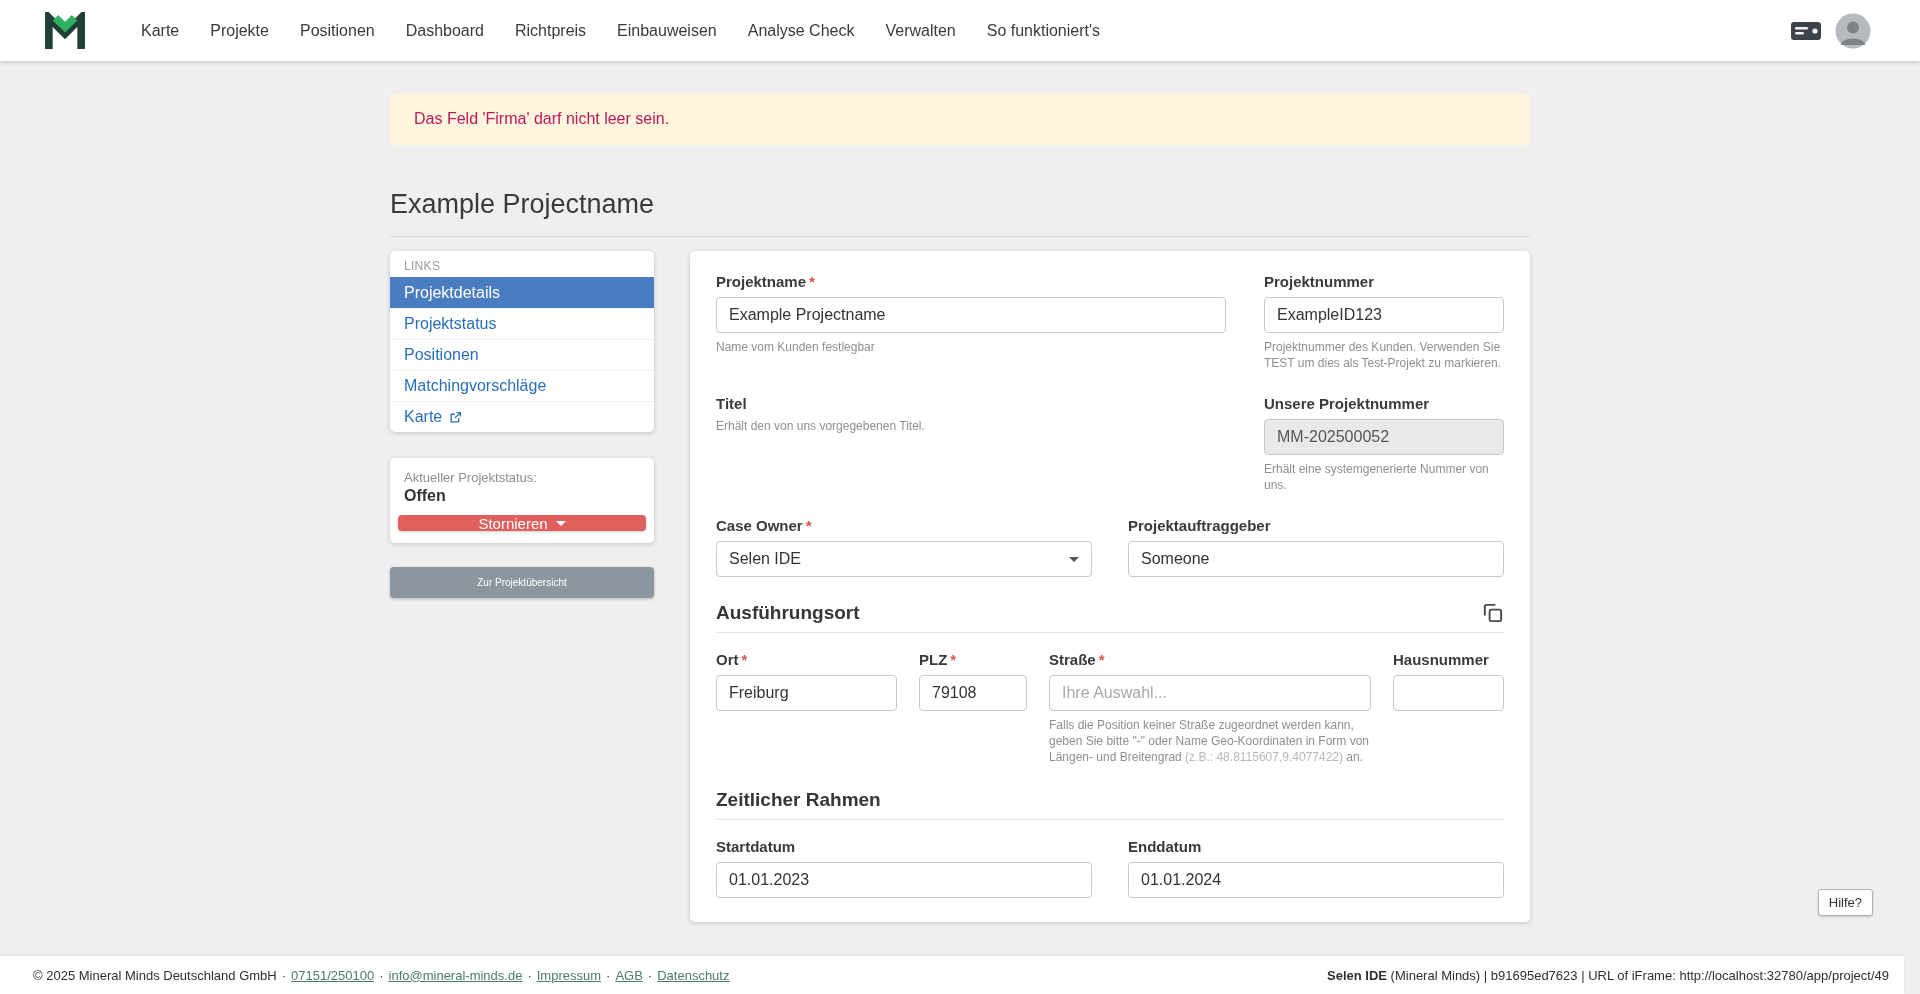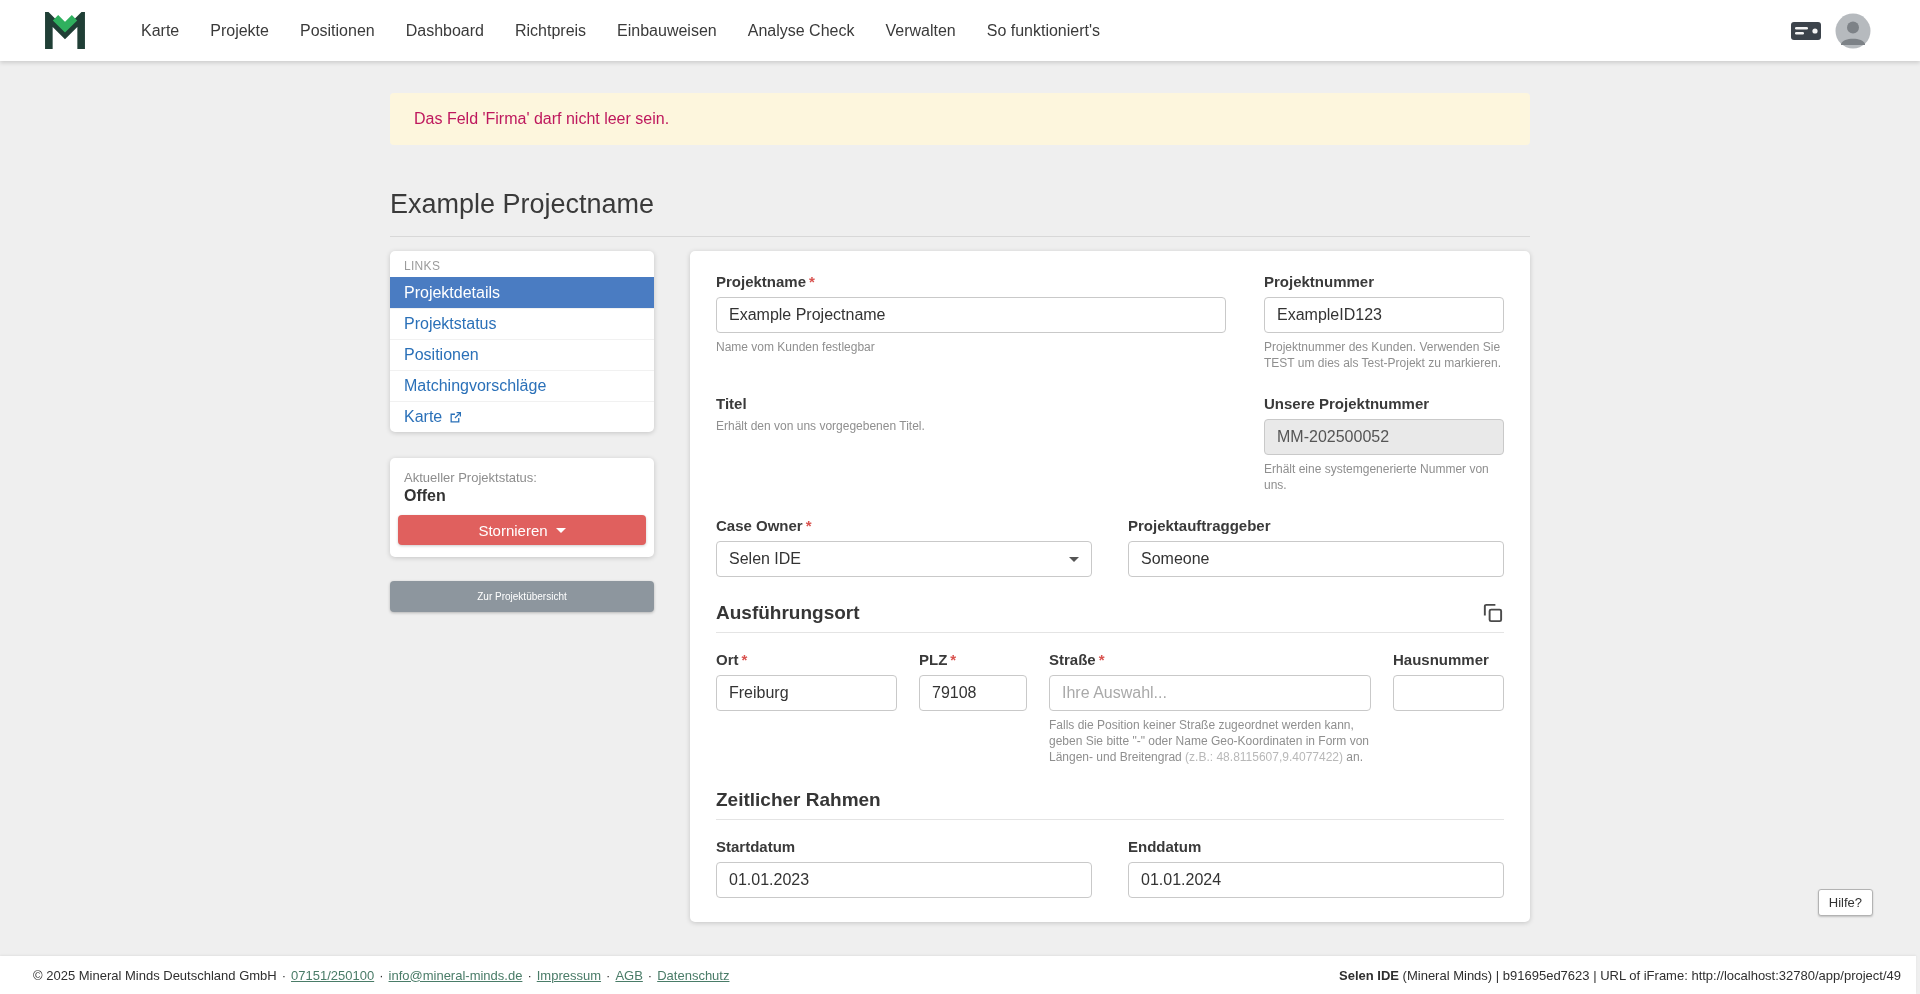--- a/index.html
+++ b/index.html
@@ -26,21 +26,21 @@
 
   
   .side{width:264px;flex:0 0 264px;}
   .nav-card{overflow:hidden;}
   .links-header{font-size:12px;color:#9b9b9b;padding:8px 14px 4px;letter-spacing:.3px;}
   .side-item{padding:6px 14px;font-size:16px;color:#2a70b8;cursor:pointer;border-top:1px solid #f1f1f1;display:flex;align-items:center;gap:7px;}
   .side-item.active{background:#4a7cc2;color:#fff;border-top-color:#4a7cc2;}
   .status-card{margin-top:26px;padding:12px 8px 12px;}
   .status-label{font-size:13px;color:#8d8d8d;padding:0 6px;}
   .status-value{font-size:16px;font-weight:bold;color:#333;padding:2px 6px 0;}
-  .btn-danger{margin-top:10px;width:100%;height:30px;background:#e0605e;border:none;border-radius:4px;color:#fff;font-size:15px;cursor:pointer;display:flex;align-items:center;justify-content:center;gap:8px;box-shadow:0 1px 3px rgba(0,0,0,.2);font-family:inherit;}
+  .btn-danger{margin-top:10px;width:100%;height:16px;background:#e0605e;border:none;border-radius:4px;color:#fff;font-size:15px;cursor:pointer;display:flex;align-items:center;justify-content:center;gap:8px;box-shadow:0 1px 3px rgba(0,0,0,.2);font-family:inherit;}
   .btn-gray{margin-top:24px;width:100%;height:31px;background:#8d969e;border:none;border-radius:4px;color:#fff;font-size:10px;cursor:pointer;box-shadow:0 1px 3px rgba(0,0,0,.25);font-family:inherit;}
 
   
   .form-card{width:840px;padding:22px 26px 24px;}
   .frow{display:grid;margin-bottom:24px;}
   .grid-wide{grid-template-columns:510px 240px;column-gap:38px;}
   .grid-half{grid-template-columns:376px 376px;column-gap:36px;}
   .grid-ort{grid-template-columns:181px 108px 322px 111px;column-gap:22px;}
   .flabel{display:block;font-size:15px;font-weight:bold;color:#3a3a3a;margin-bottom:7px;}
   .req{color:#d9534f;margin-left:3px;}
@@ -55,21 +55,21 @@
   .caret-white{border-top-color:#fff;}
   .section-head{display:flex;align-items:center;justify-content:space-between;border-bottom:1px solid #e4e4e4;padding-bottom:8px;margin-bottom:18px;}
   .section-title{margin:0;font-size:19px;font-weight:600;color:#363636;}
   .icon-btn{background:none;border:none;padding:0;cursor:pointer;display:flex;}
   .last-row{margin-bottom:0;}
 
   
   .help-btn{position:fixed;right:47px;bottom:78px;background:#fff;border:1px solid #b3b3b3;border-radius:3px;padding:5px 10px;font-size:13px;color:#333;cursor:pointer;box-shadow:0 1px 2px rgba(0,0,0,.2);font-family:inherit;}
 
   
-  .footer{position:fixed;left:0;right:4px;bottom:0;height:38px;background:#fff;display:flex;align-items:center;justify-content:space-between;padding:0 15px 0 33px;font-size:13px;color:#2f2f2f;box-shadow:0 -1px 2px rgba(0,0,0,.06);}
+  .footer{position:fixed;left:0;right:16px;bottom:0;height:38px;background:#fff;display:flex;align-items:center;justify-content:space-between;padding:0 15px 0 33px;font-size:13px;color:#2f2f2f;box-shadow:0 -1px 2px rgba(0,0,0,.06);}
   .footer-left{display:flex;gap:5px;align-items:center;white-space:nowrap;}
   .flink{color:#4a7c68;text-decoration:underline;cursor:pointer;}
   .footer-right{white-space:nowrap;}
   .footer-right .bold{font-weight:bold;}
 </style>
 </head>
 <body>
 
 <header class="navbar">
   <div class="logo">

